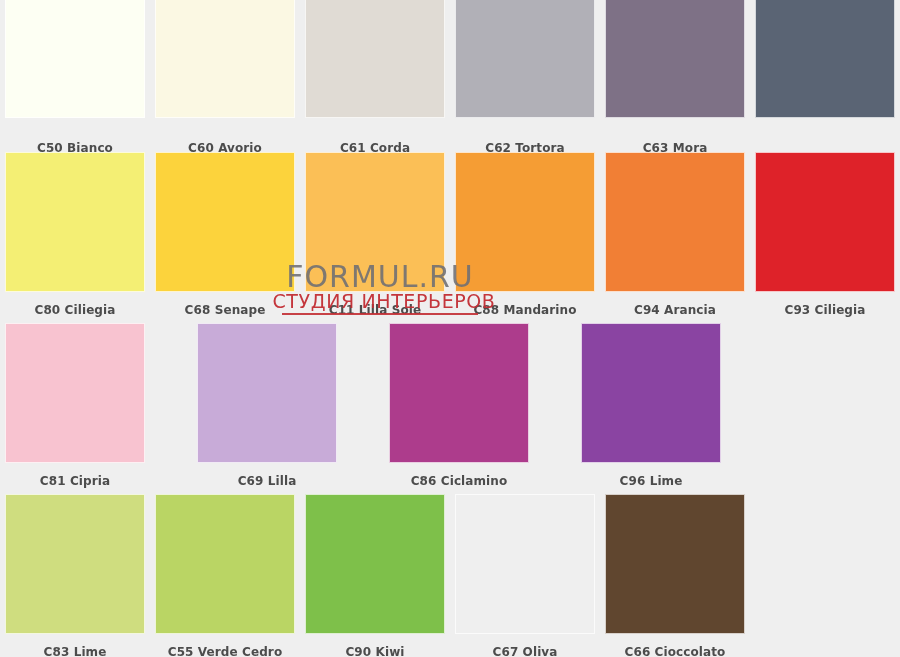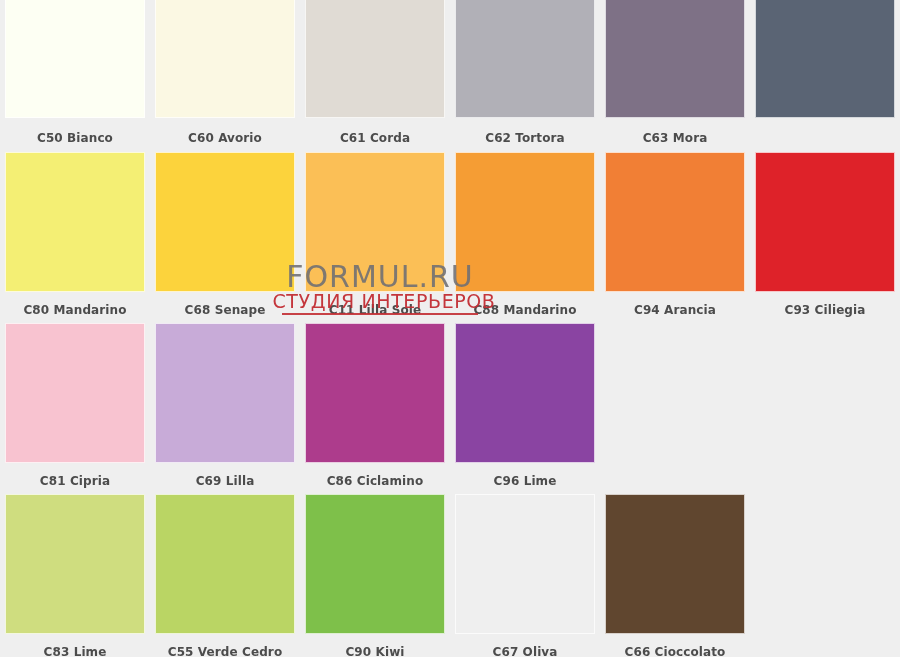--- a/index.html
+++ b/index.html
@@ -55,26 +55,26 @@
     line-height: 16px;
     letter-spacing: 0.1px;
     white-space: nowrap;
   }
 
   
   .row-1 { top: -26px; }
   .row-1 .swatch-chip { height: 144px; }
   .row-2 { top: 152px; }
   .row-2 .swatch-chip { height: 140px; }
-  .row-3 { top: 323px; }
+  .row-3 { top: 323px; gap: 42px; }
   .row-3 .swatch-chip { height: 140px; }
   .row-4 { top: 494px; }
   .row-4 .swatch-chip { height: 140px; }
 
-  .row-1 .swatch-label { margin-top: 12px; }
+  .row-1 .swatch-label { margin-top: 22px; }
   .row-2 .swatch-label { margin-top: 10px; }
   .row-3 .swatch-label { margin-top: 10px; }
   .row-4 .swatch-label { margin-top: 10px; }
 
   
   #watermark {
     position: absolute;
     left: 0;
     top: 262px;
     width: 760px;
@@ -140,21 +140,21 @@
         <div class="swatch-label">C63 Mora</div>
       </div>
       <div class="swatch-cell">
         <div class="swatch-chip" style="background: rgb(90, 100, 116);"></div>
       </div>
     </div>
 
   <div class="swatch-row row-2">
       <div class="swatch-cell">
         <div class="swatch-chip" style="background: rgb(244, 239, 116);"></div>
-        <div class="swatch-label">C80 Mandarino</div>
+        <div class="swatch-label">C80 Ciliegia</div>
       </div>
       <div class="swatch-cell">
         <div class="swatch-chip" style="background: rgb(252, 211, 60);"></div>
         <div class="swatch-label">C68 Senape</div>
       </div>
       <div class="swatch-cell">
         <div class="swatch-chip" style="background: rgb(251, 191, 86);"></div>
         <div class="swatch-label">C11 Lilla Sole</div>
       </div>
       <div class="swatch-cell">

